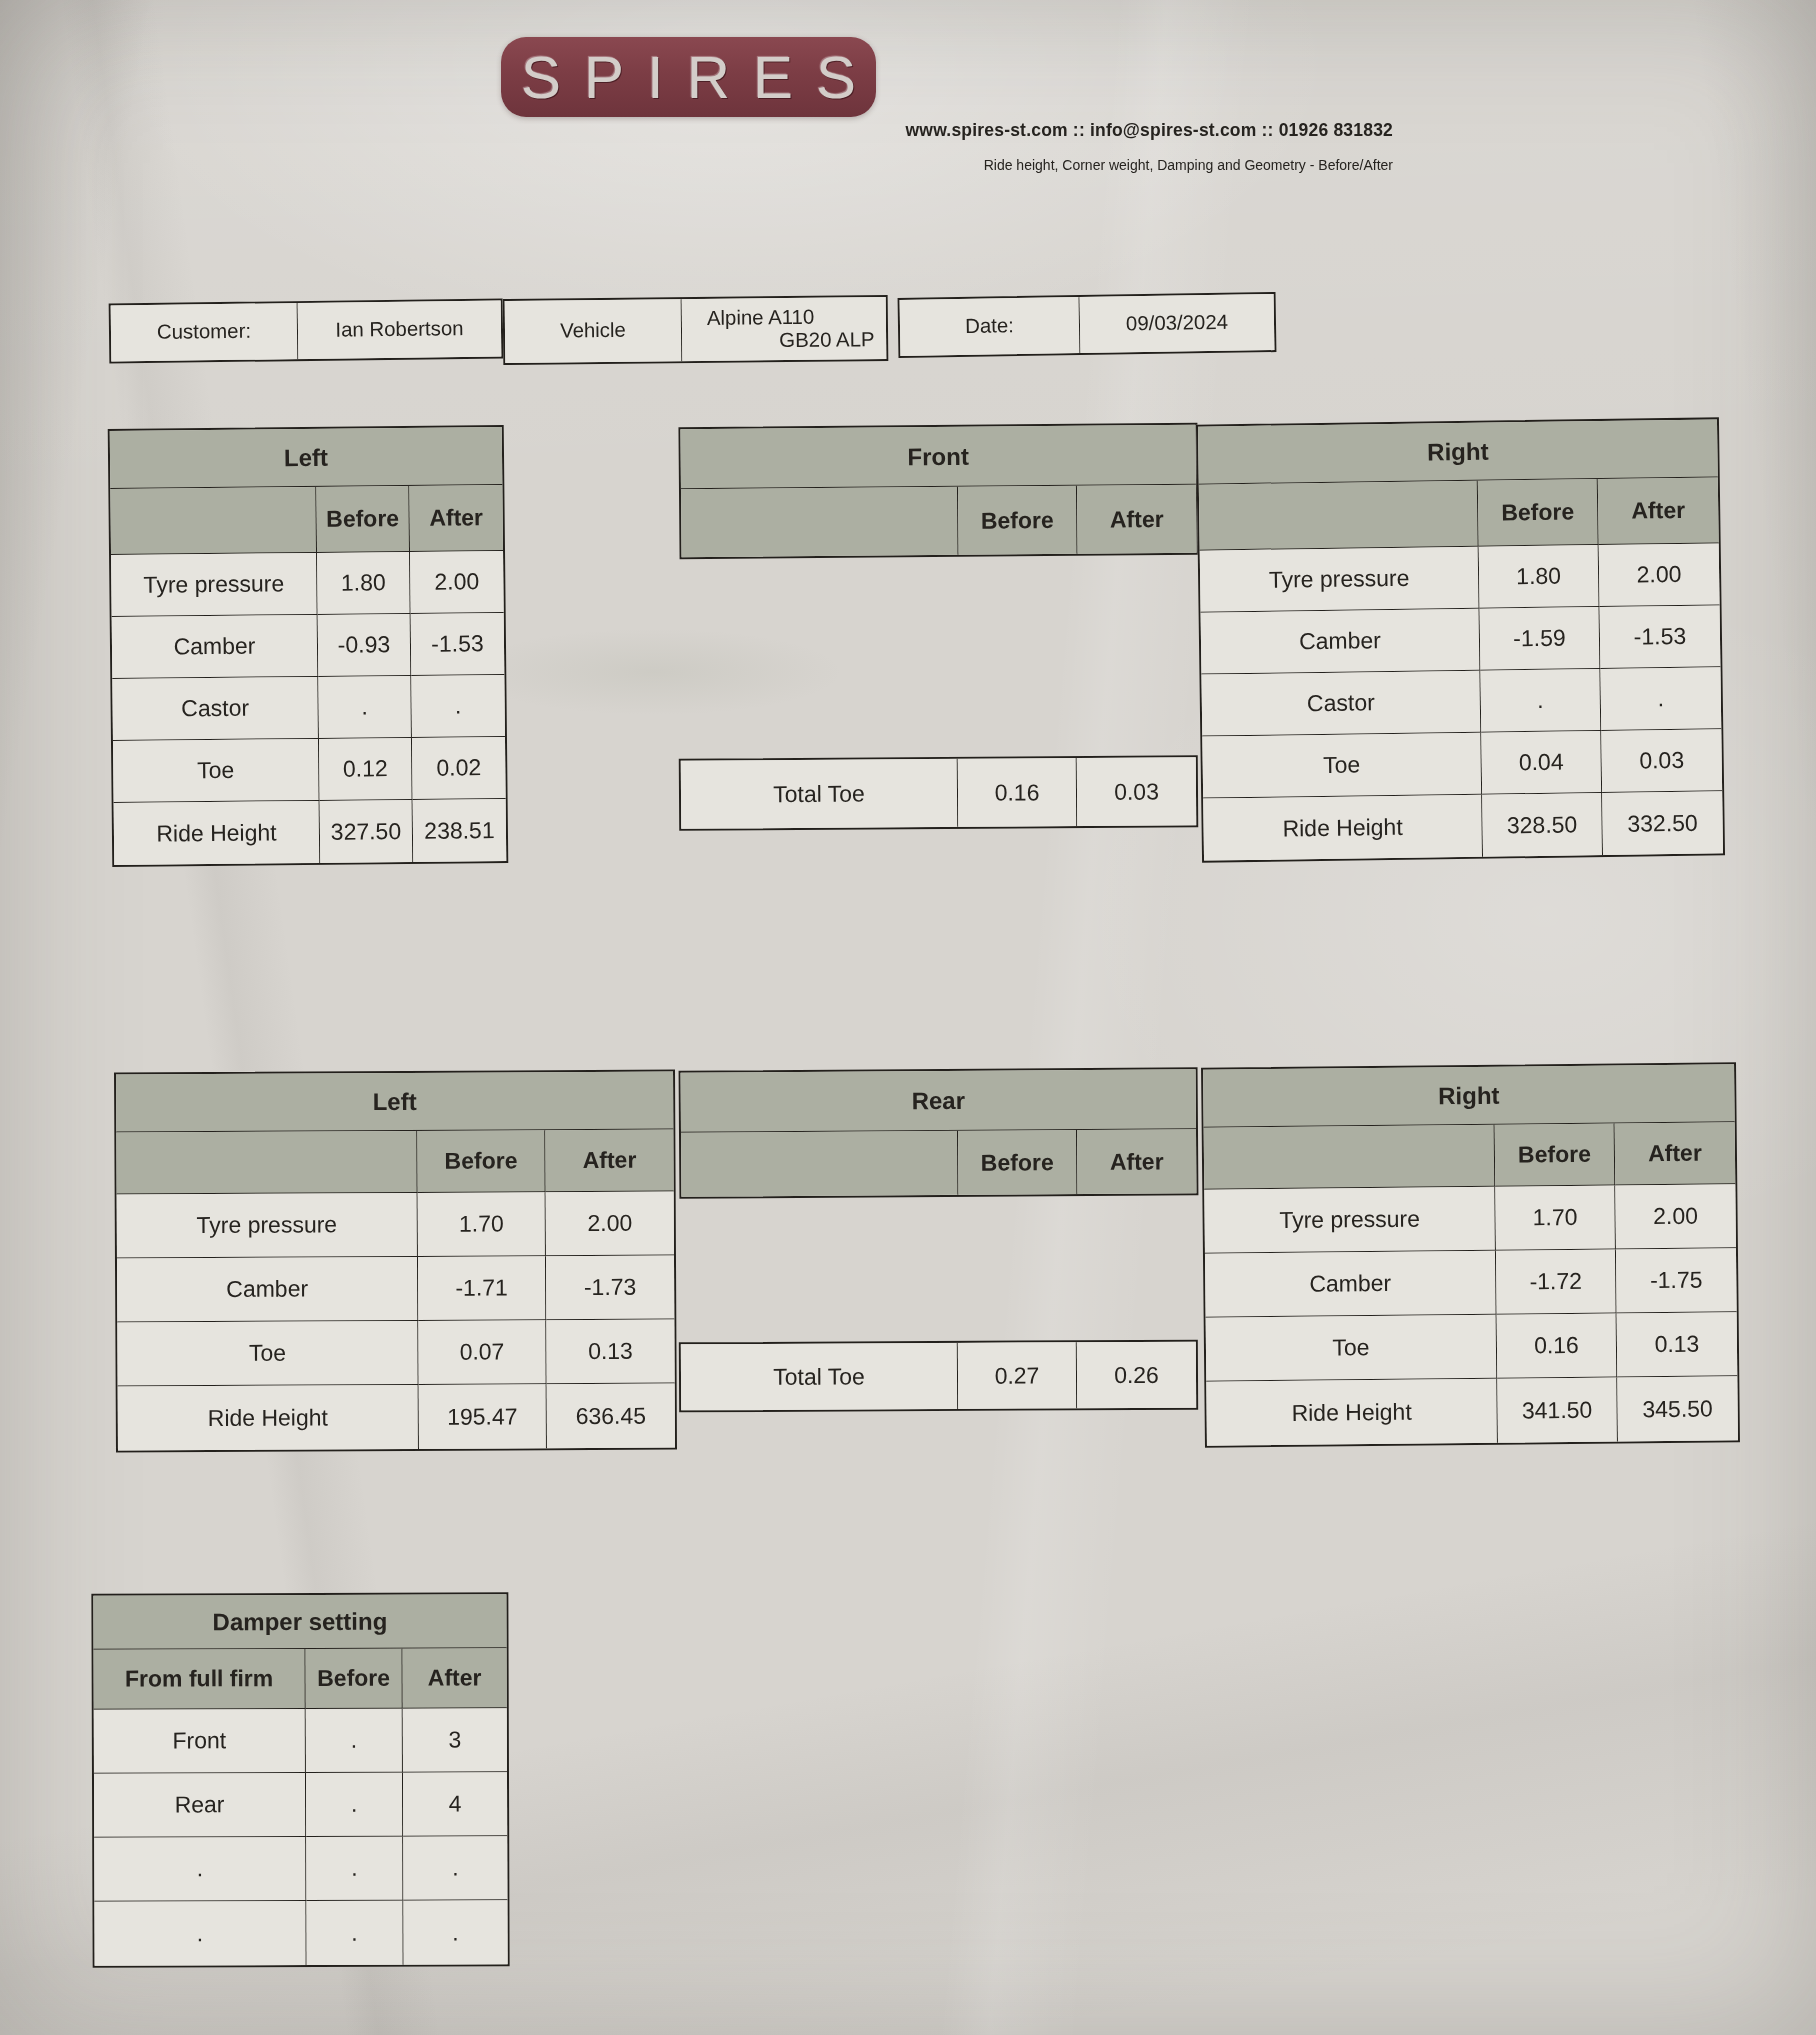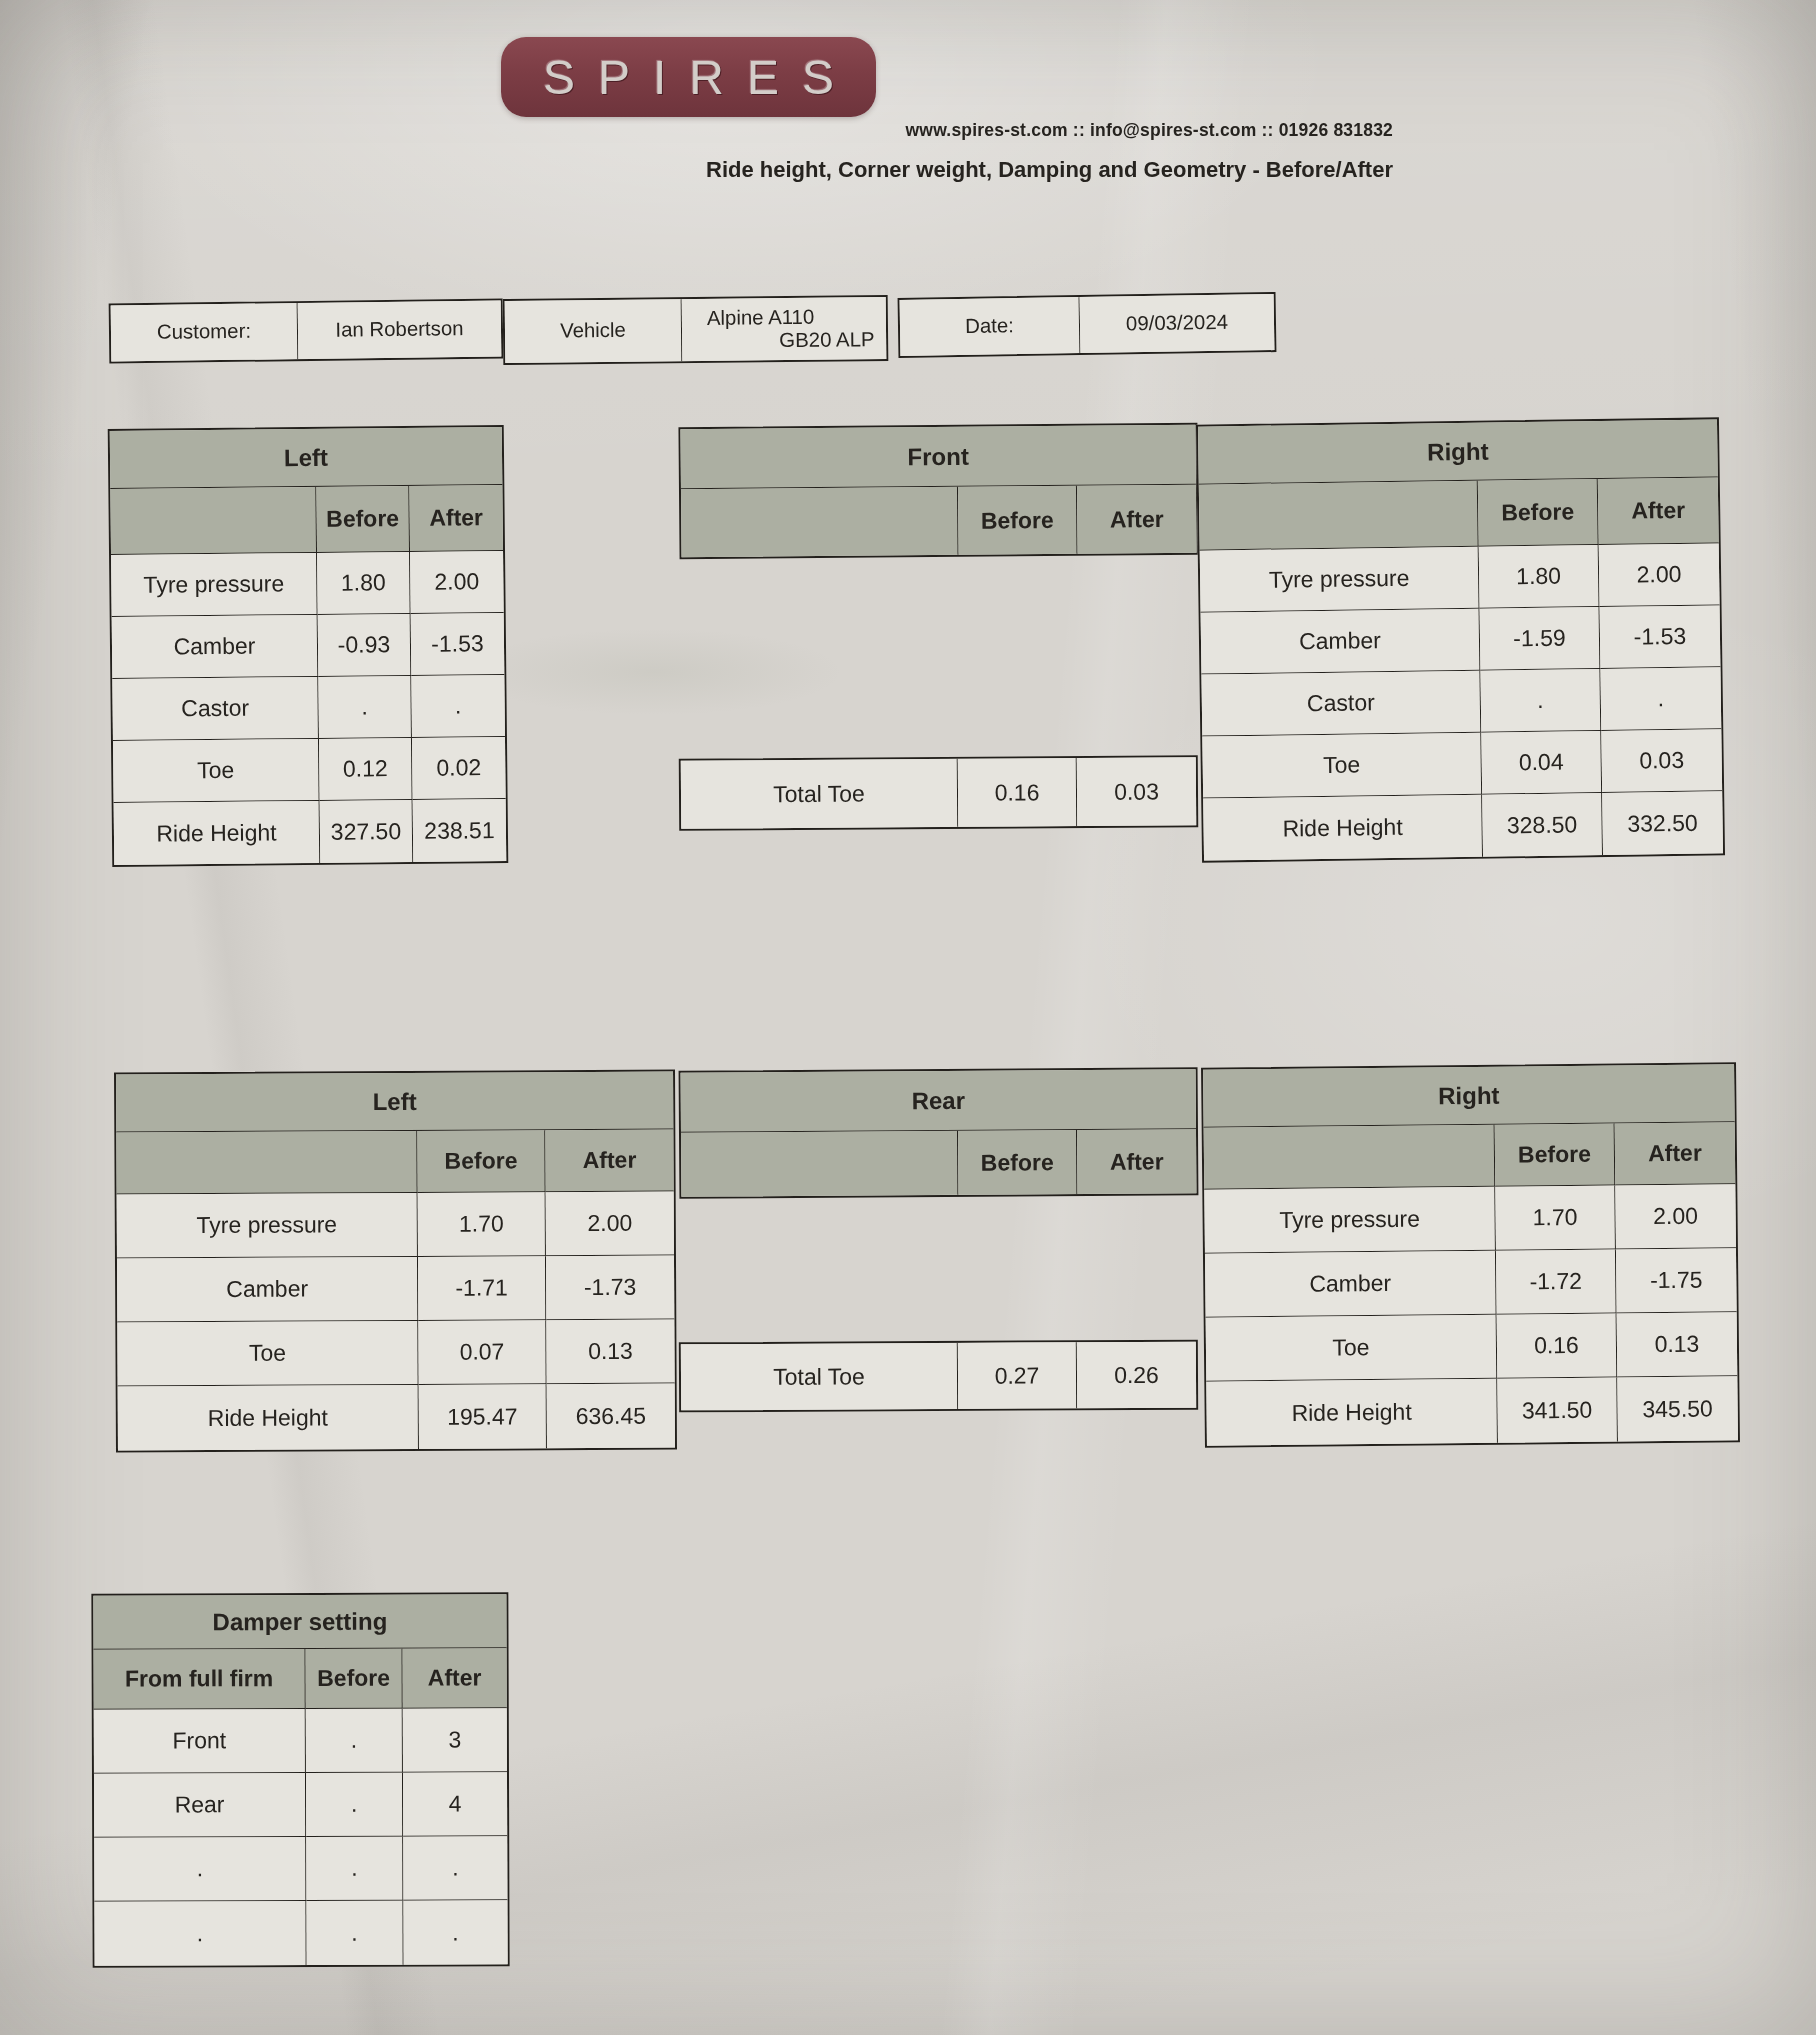--- a/index.html
+++ b/index.html
@@ -32,27 +32,27 @@
       radial-gradient(ellipse 291px 68px at 56% 55%, rgba(120,128,105,0.08), transparent 75%);
   }
   .logo{
     position:absolute;left:501px;top:37px;width:375px;height:80px;
     background:linear-gradient(180deg,#8a4850 0%,#7c3d45 45%,#6e343c 100%);
     border-radius:25px;
     display:flex;align-items:center;justify-content:center;
     box-shadow:0 1.9px 5.8px rgba(60,40,40,0.25);
   }
   .logo span{
-    font-size:48px;font-weight:400;letter-spacing:23px;padding-left:23px;
+    font-size:60px;font-weight:400;letter-spacing:23px;padding-left:23px;
     color:#d3cdc9;
     text-shadow:1px 1px 0 rgba(40,10,15,0.55), -1px -1px 1px rgba(255,255,255,0.35);
   }
   .centercol{position:absolute;left:0;top:0;width:1393px;text-align:right;}
   .contact{top:120px;font-size:17.5px;font-weight:700;letter-spacing:0.2px;}
-  .doc-title{top:157px;font-size:22px;font-weight:700;}
+  .doc-title{top:157px;font-size:14px;font-weight:400;}
   .tbl{
     position:absolute;display:grid;
     border:2.9px solid #23201c;
     background:#e6e4de;
   }
   .c{
     border-right:1.9px solid #23201c;
     border-bottom:1.9px solid #23201c;
     display:flex;align-items:center;justify-content:center;
     font-size:23px;line-height:1.15;text-align:center;

